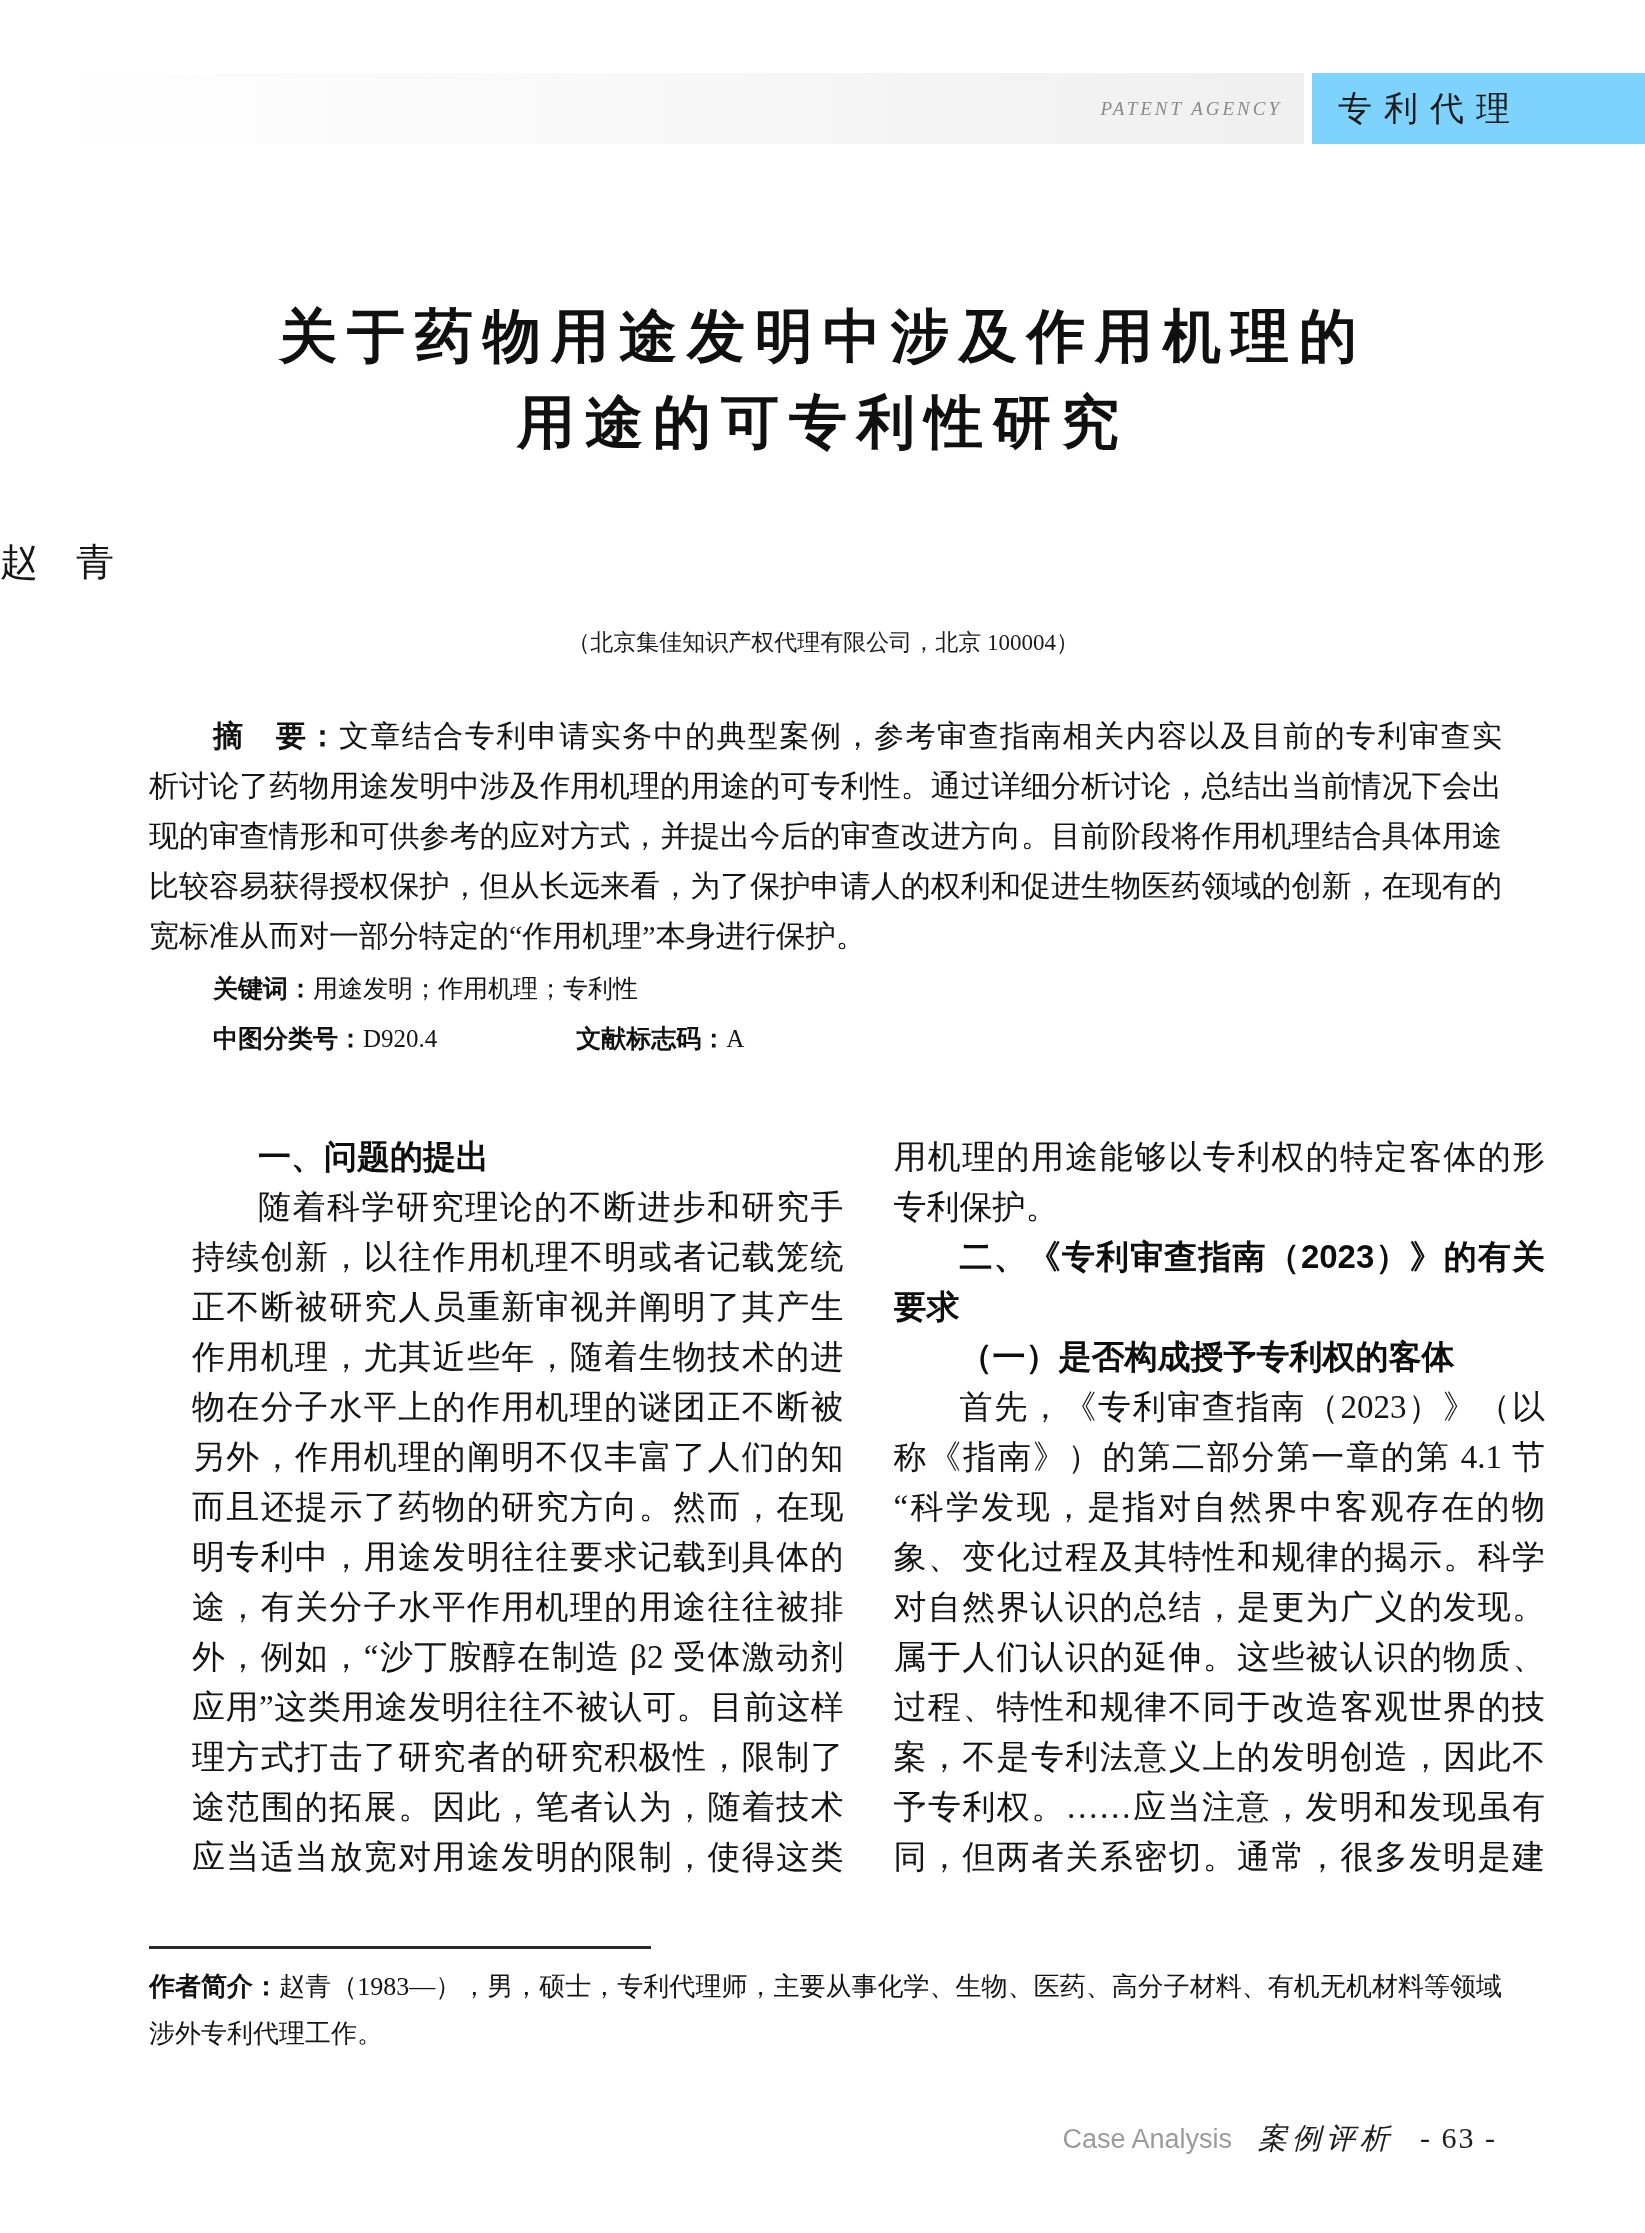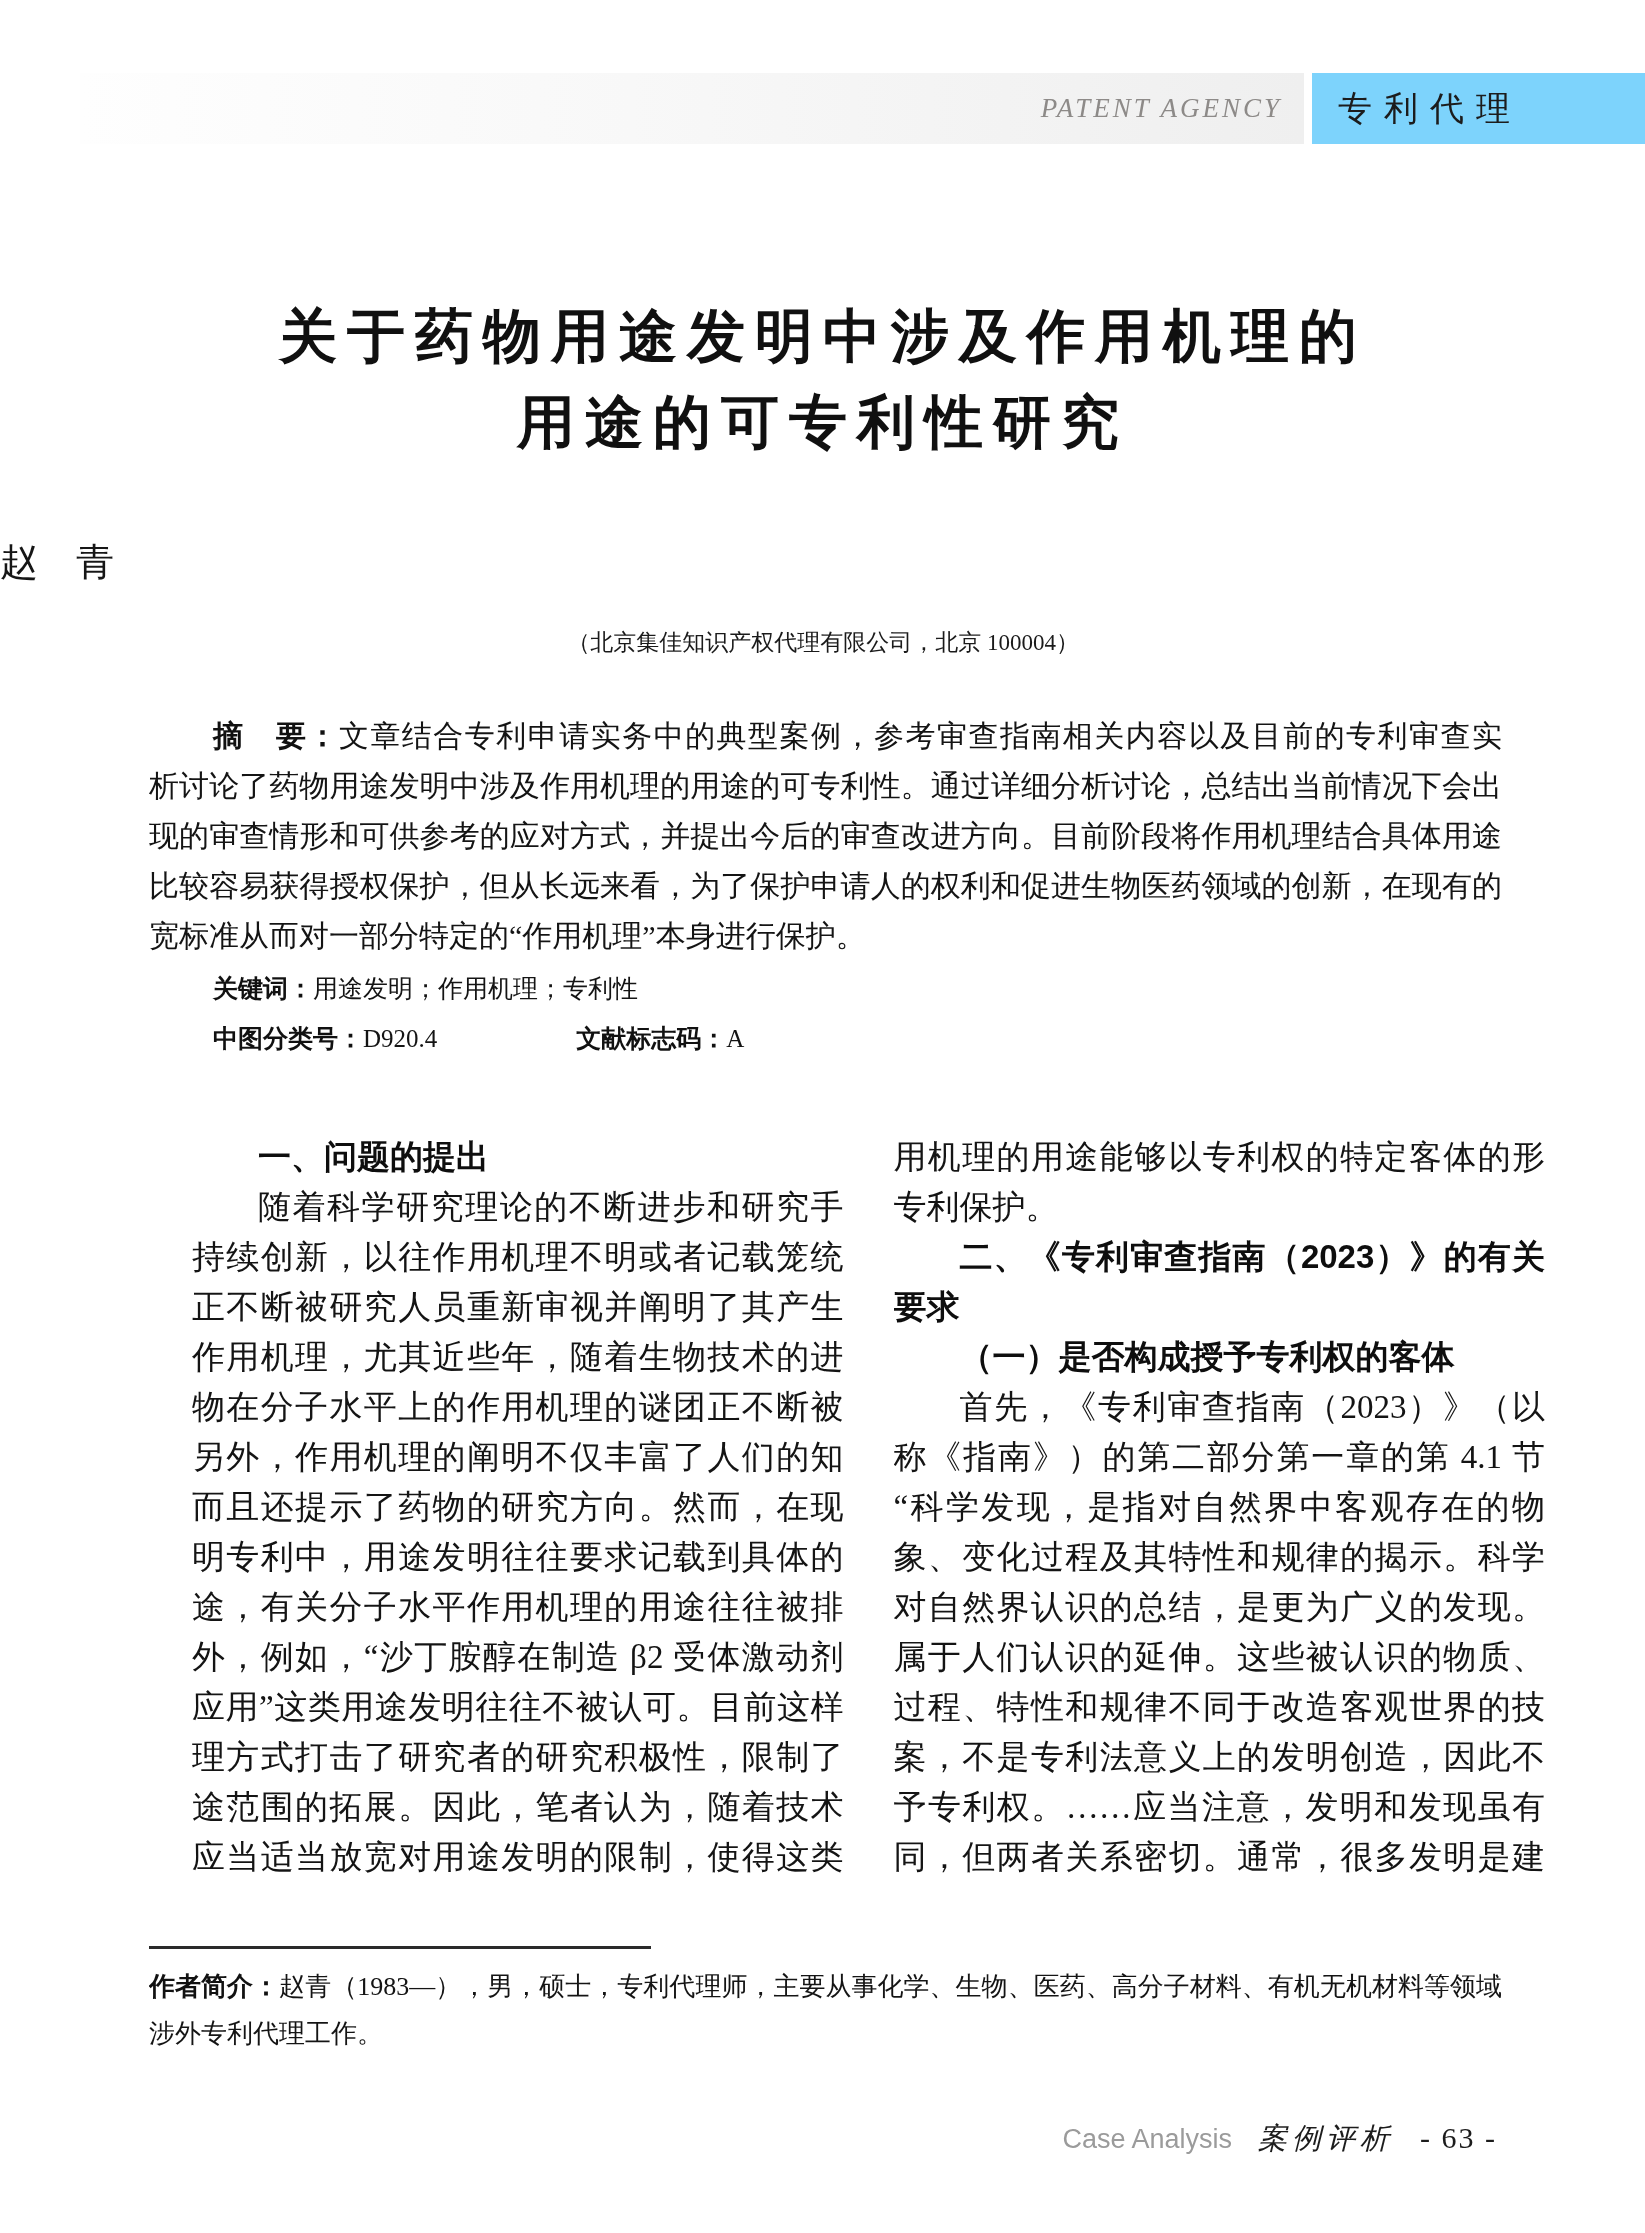--- a/index.html
+++ b/index.html
@@ -21,21 +21,21 @@
     padding-right:22px; box-sizing:border-box;
   }
   .band-right {
     margin-left:8px; flex:1; height:100%;
     background:#7dd3fc;
     display:flex; align-items:center;
     padding-left:26px; box-sizing:border-box;
   }
   .journal-en {
     font-family:"Liberation Serif","DejaVu Serif",serif;
-    font-style:italic; font-size:27px; letter-spacing:3px; color:#8d8a88;
+    font-style:italic; font-size:19px; letter-spacing:3px; color:#8d8a88;
   }
   .journal-cn {
     font-family:"Liberation Sans","DejaVu Sans",sans-serif;
     font-size:34px; letter-spacing:12px; color:#1c1c1c;
   }
 
   
   .title {
     position:absolute; top:294px; left:0; width:100%;
     text-align:center; font-weight:bold; font-size:58px;

